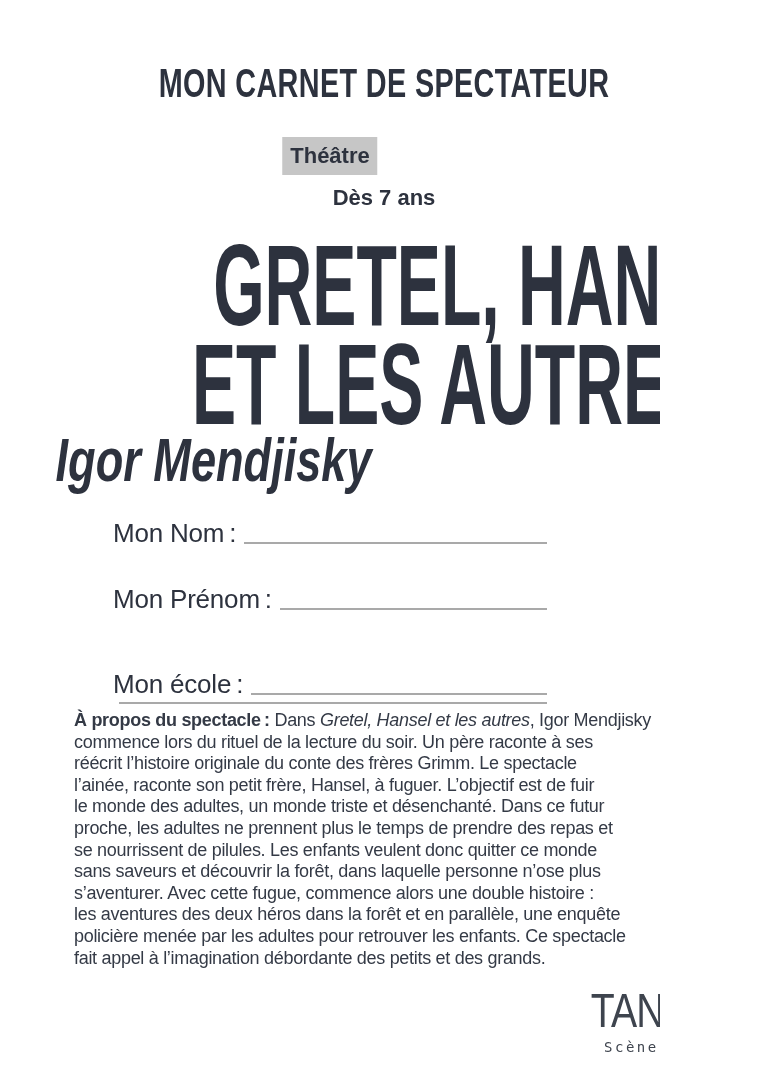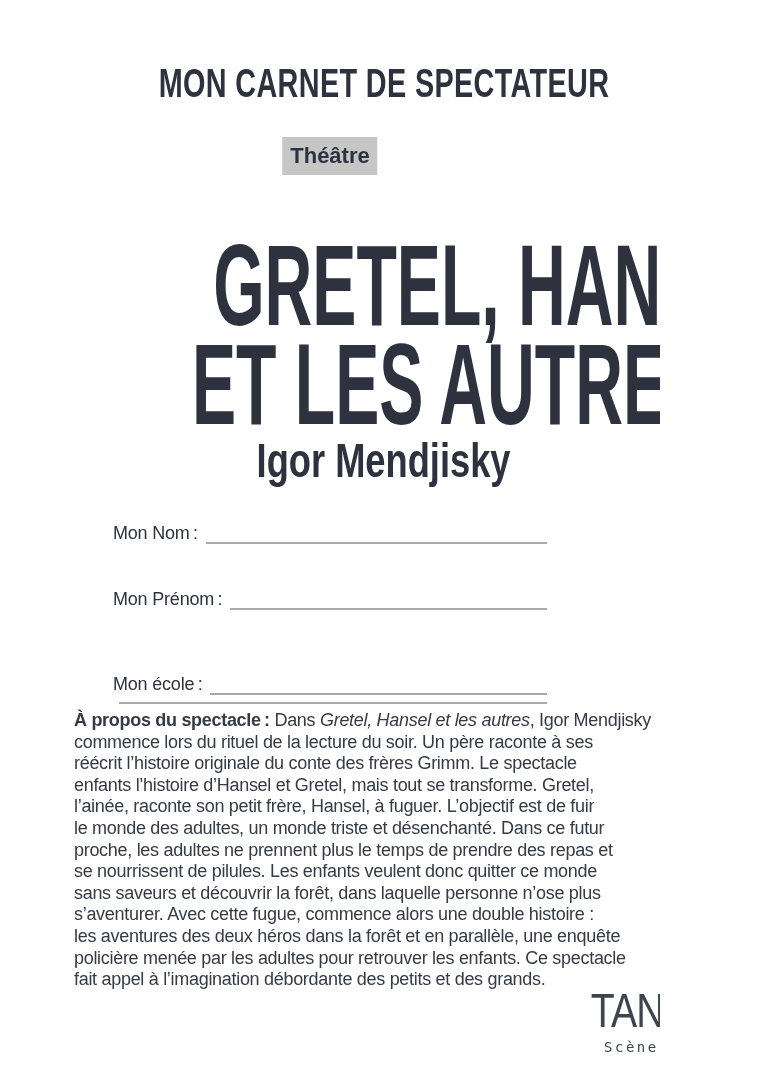--- a/index.html
+++ b/index.html
@@ -18,26 +18,26 @@
     line-height:28px;white-space:nowrap;}
 
   .age{position:absolute;top:185px;left:0;width:768px;text-align:center;
     font-size:22px;font-weight:700;line-height:26px;}
 
   .show-title{position:absolute;top:236px;left:0;width:768px;text-align:center;
     font-weight:700;font-size:115px;}
   .show-title .line{height:99px;line-height:99px;white-space:nowrap;}
   .show-title .scale{transform:scaleX(.575);}
 
-  .author{position:absolute;top:428px;left:0;width:768px;text-align:center;
-    font-weight:700;font-size:49px;line-height:64px;white-space:nowrap;}
+  .author{position:absolute;top:428px;left:0;width:768px;
+    font-weight:700;font-size:61px;line-height:64px;white-space:nowrap;font-style:italic;}
   .author .scale{transform:scaleX(.74);}
 
   .field-row{position:absolute;left:113px;right:113px;display:flex;align-items:flex-end;height:30px;}
-  .field-row .label{font-size:18px;line-height:30px;white-space:nowrap;letter-spacing:-.2px;text-align:center;}
+  .field-row .label{font-size:26px;line-height:30px;white-space:nowrap;letter-spacing:-.2px;text-align:center;}
   .field-row .write-line{flex:1;border-bottom:2px solid var(--line,#a9a9a9);margin-left:8px;margin-bottom:4px;}
   #row-nom{top:518px;} #row-prenom{top:584px;} #row-ecole{top:669px;}
   .extra-line{position:absolute;top:702px;left:119px;right:113px;border-top:2px solid var(--line,#a9a9a9);}
 
   .about{position:absolute;top:710px;left:74px;width:624px;
     font-size:18px;line-height:21.6px;letter-spacing:-.3px;color:var(--ink-body,#343a46);}
   .about-line{white-space:nowrap;}
   .seg-b{font-weight:700;}
   .seg-i{font-style:italic;margin-top:20px;}
 
@@ -54,20 +54,21 @@
 <div class="page">
 
   <div class="page-title">
     <span class="scale">MON CARNET DE SPECTATEUR</span>
   </div>
 
   <div class="badge">
     <span>Théâtre</span>
   </div>
 
+  <div class="age">Dès 7 ans</div>
 
   <div class="show-title">
     <div class="line">
       <span class="scale">GRETEL, HANSEL</span>
     </div>
     <div class="line">
       <span class="scale">ET LES AUTRES</span>
     </div>
   </div>
 
@@ -89,21 +90,20 @@
     <span class="label">Mon école :</span>
     <div class="write-line"></div>
   </div>
 
   <div class="extra-line"></div>
 
   <div class="about">
       <div class="about-line"><span class="seg-b">À propos du spectacle : </span><span>Dans </span><span class="seg-i">Gretel, Hansel et les autres</span><span>, Igor Mendjisky</span></div>
       <div class="about-line"><span>commence lors du rituel de la lecture du soir. Un père raconte à ses</span></div>
       <div class="about-line"><span>réécrit l’histoire originale du conte des frères Grimm. Le spectacle</span></div>
-      <div class="about-line"><span>enfants l’histoire d’Hansel et Gretel, mais tout se transforme. Gretel,</span></div>
       <div class="about-line"><span>l’ainée, raconte son petit frère, Hansel, à fuguer. L’objectif est de fuir</span></div>
       <div class="about-line"><span>le monde des adultes, un monde triste et désenchanté. Dans ce futur</span></div>
       <div class="about-line"><span>proche, les adultes ne prennent plus le temps de prendre des repas et</span></div>
       <div class="about-line"><span>se nourrissent de pilules. Les enfants veulent donc quitter ce monde</span></div>
       <div class="about-line"><span>sans saveurs et découvrir la forêt, dans laquelle personne n’ose plus</span></div>
       <div class="about-line"><span>s’aventurer. Avec cette fugue, commence alors une double histoire :</span></div>
       <div class="about-line"><span>les aventures des deux héros dans la forêt et en parallèle, une enquête</span></div>
       <div class="about-line"><span>policière menée par les adultes pour retrouver les enfants. Ce spectacle</span></div>
       <div class="about-line"><span>fait appel à l’imagination débordante des petits et des grands.</span></div>
     </div>

